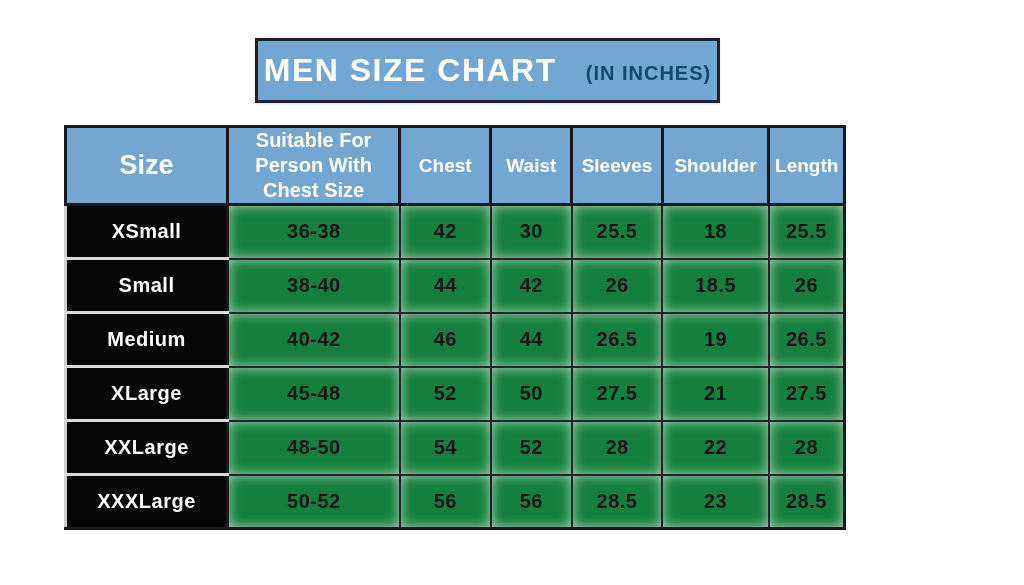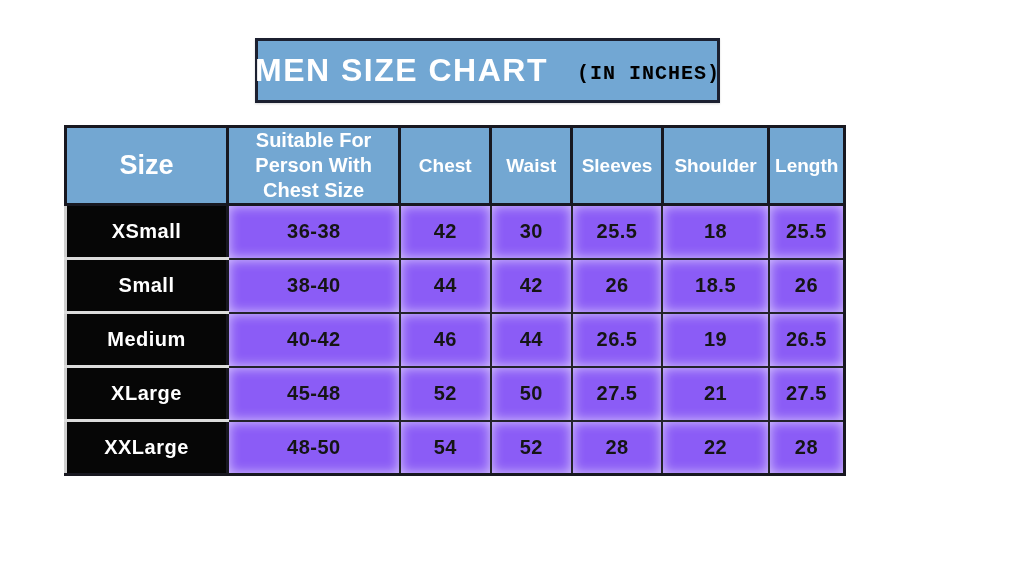--- a/index.html
+++ b/index.html
@@ -33,27 +33,26 @@
     box-shadow: 0 1px 2px rgba(0,0,0,0.15);
   }
   .title-main {
     color: #ffffff;
     font-weight: bold;
     font-size: 32px;
     letter-spacing: 1.5px;
     white-space: nowrap;
   }
   .title-sub {
-    color: #000000;
+    color: #0c4a6e;
     font-weight: bold;
     font-size: 20px;
     letter-spacing: 1px;
     margin-top: 5px;
     white-space: nowrap;
-    font-family: Liberation Mono, monospace;
   }
 
   
   table.size-table {
     position: absolute;
     left: 64px;
     top: 125px;
     width: 782px;
     border-collapse: collapse;
     table-layout: fixed;
@@ -73,21 +72,21 @@
     padding: 0 2px;
   }
   .size-table th.col-size { font-size: 27px; }
   .size-table th.col-suitable {
     font-size: 20px;
     line-height: 1.25;
     font-weight: bold;
   }
 
   .size-table td {
-    background: #8b5cf6;
+    background: #15803d;
     color: #151515;
     font-weight: bold;
     font-size: 20px;
     text-align: center;
     vertical-align: middle;
     border: 2.5px solid #23232a;
     box-shadow: inset 0 0 12px rgba(255,255,255,0.65);
     letter-spacing: 0.5px;
   }
   .size-table td.size-cell {
@@ -174,16 +173,25 @@
       </tr>
       <tr>
         <td class="size-cell">XXLarge</td>
         <td>48-50</td>
         <td>54</td>
         <td>52</td>
         <td>28</td>
         <td>22</td>
         <td>28</td>
       </tr>
+      <tr>
+        <td class="size-cell">XXXLarge</td>
+        <td>50-52</td>
+        <td>56</td>
+        <td>56</td>
+        <td>28.5</td>
+        <td>23</td>
+        <td>28.5</td>
+      </tr>
     </tbody>
   </table>
 
 </div>
 
 </body></html>

